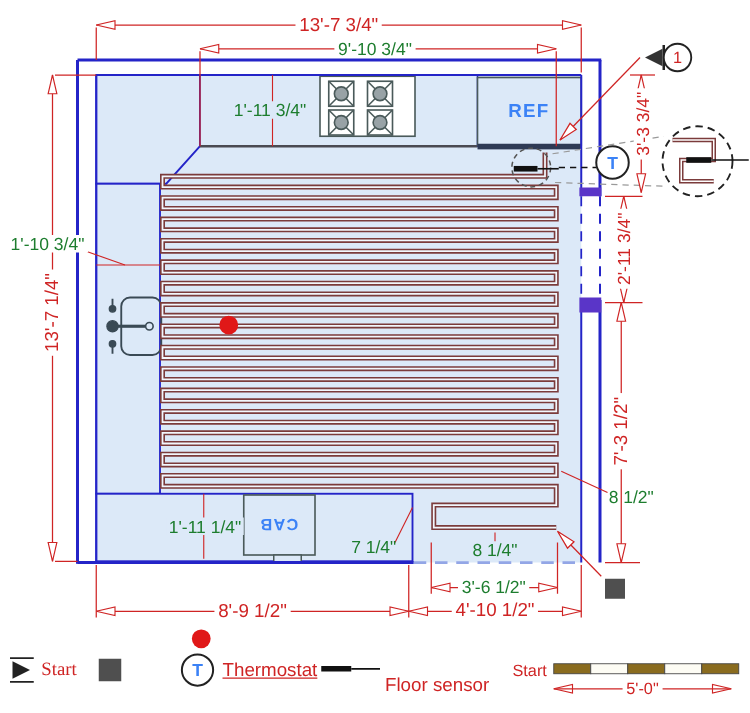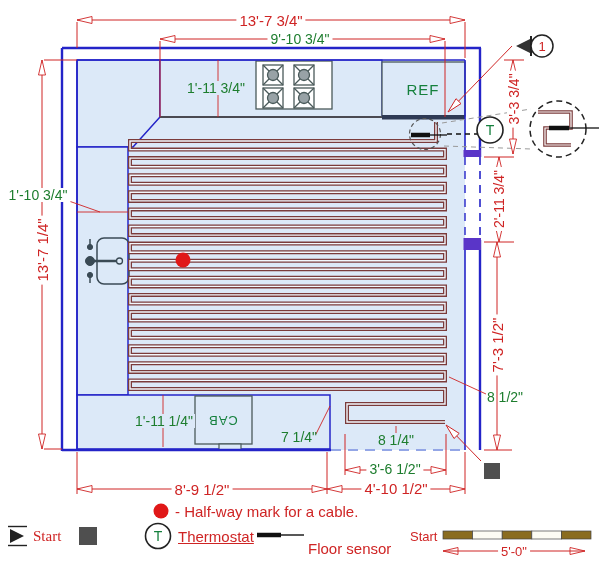--- a/index.html
+++ b/index.html
@@ -5,21 +5,21 @@
   html,body{margin:0;padding:0;background:#fff;}
   .stage{position:relative;width:600px;height:570px;background:#fff;overflow:hidden;
          font-family:"Liberation Sans",sans-serif;}
   svg{position:absolute;left:0;top:0;}
   .lbl{position:absolute;transform:translate(-50%,-50%);white-space:nowrap;line-height:1;}
   .v{transform:translate(-50%,-50%) rotate(-90deg);}
   .flip{transform:translate(-50%,-50%) rotate(180deg);}
   .ll{position:absolute;white-space:nowrap;line-height:1;}
   .red{color:#cf2424;}
   .grn{color:#1d7d2e;}
-  .blk{color:#15803d;}
+  .blk{color:#3b82f6;font-weight:bold;}
   .wbg{background:#fff;padding:0 3px;}
   .fbg{background:#dce9f8;padding:0 2px;}
   .f15{font-size:15px;}
   .f14{font-size:14px;}
   .f13{font-size:13px;}
 </style>
 </head>
 <body>
 
 <div class="stage">
@@ -246,21 +246,20 @@
 <div class="lbl grn f14 wbg" style="left:395px;top:469px;">3'-6 1/2"</div>
 <div class="lbl red f15 wbg" style="left:202px;top:489px;">8'-9 1/2"</div>
 <div class="lbl red f15 wbg" style="left:396px;top:488px;">4'-10 1/2"</div>
 <div class="lbl red f13 wbg" style="left:514px;top:551px;">5'-0"</div>
 
 <div class="lbl blk f15" style="left:423px;top:89px;letter-spacing:1px;">REF</div>
 <div class="lbl flip blk f13" style="left:223px;top:420px;letter-spacing:1px;">CAB</div>
 <div class="lbl blk f14" style="left:490px;top:130px;">T</div>
 <div class="lbl red f13" style="left:542px;top:46px;">1</div>
 
-<div class="ll red f15" style="left:175px;top:504px;">- Half-way mark for a cable.</div>
 <div class="ll red f15" style="left:33px;top:529px;font-family:Liberation Serif, serif;">Start</div>
 <div class="ll red f15" style="left:104px;top:529px;margin-top:44px;">End</div>
 <div class="lbl blk f14" style="left:158px;top:536px;">T</div>
 <div class="ll red f15" style="left:178px;top:529px;text-decoration:underline;">Thermostat</div>
 <div class="ll red f15" style="left:308px;top:529px;margin-top:12px;">Floor sensor</div>
 <div class="ll red f13" style="left:410px;top:530px;">Start</div>
 
 </div>
 
 </body></html>

